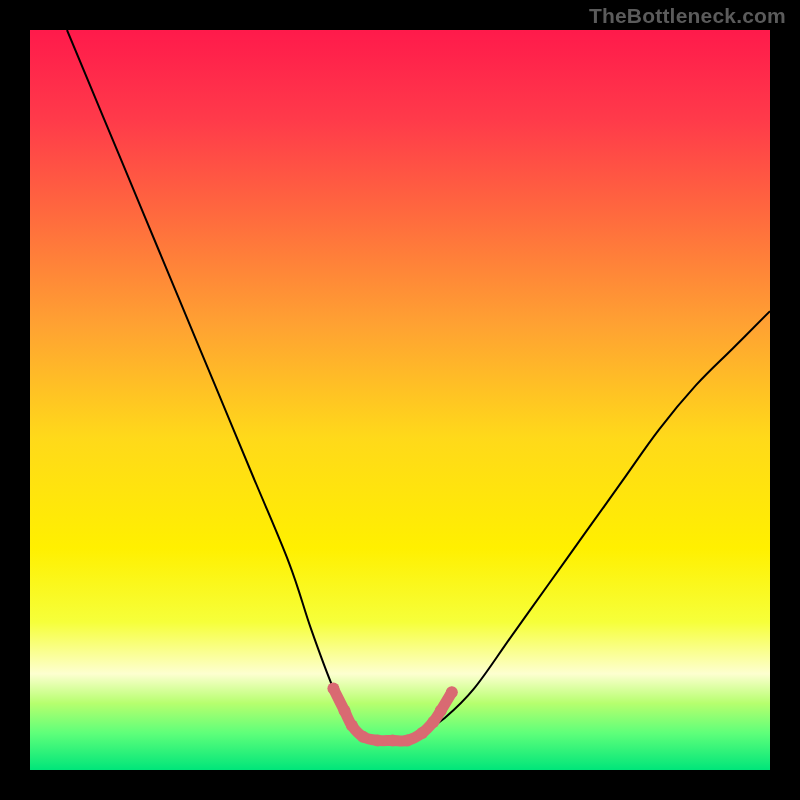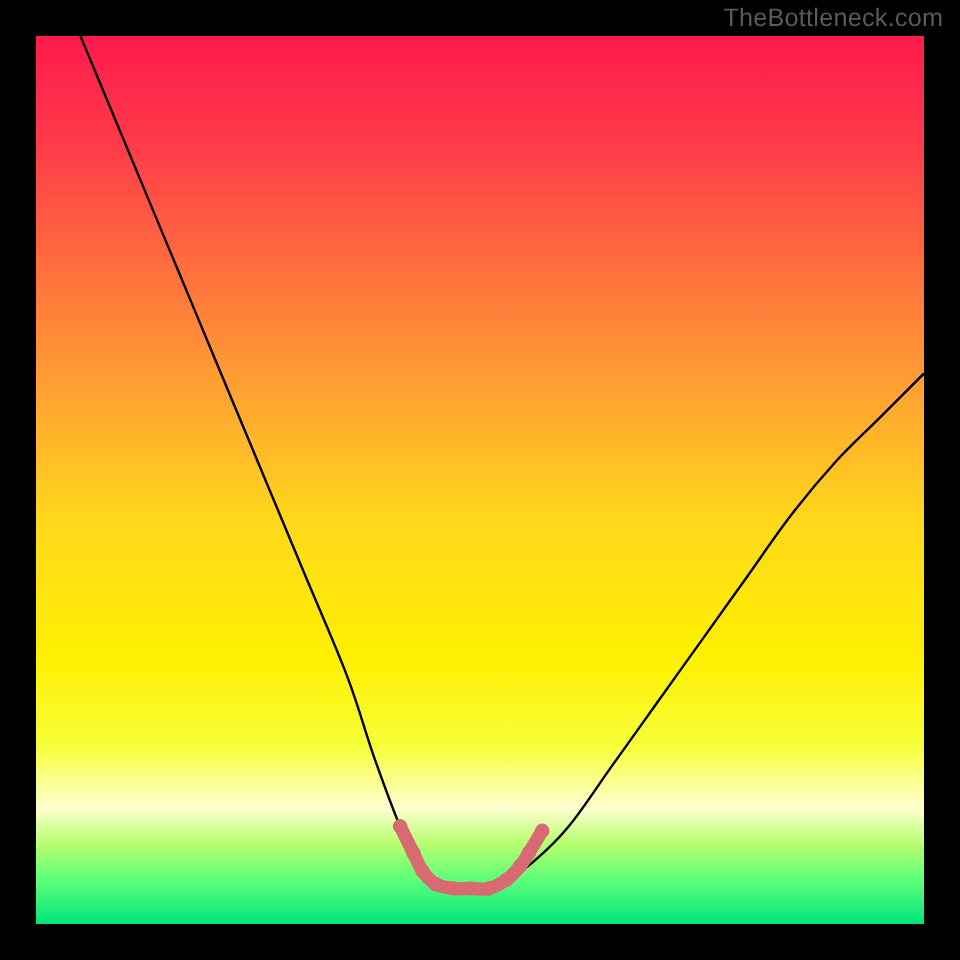--- a/index.html
+++ b/index.html
@@ -30,21 +30,21 @@
     width: 100%;
     height: 100%;
     display: block;
   }
   .watermark {
     position: absolute;
     top: 4px;
     right: 14px;
     color: #5b5b5b;
     font-size: 21px;
-    font-weight: 400;
+    font-weight: 700;
     letter-spacing: 0.2px;
   }
 </style>
 </head>
 <body>
 
 <div class="frame">
   <div class="plot-area">
     <svg class="plot-svg" viewBox="0 0 740 740" preserveAspectRatio="none">
       <defs>

